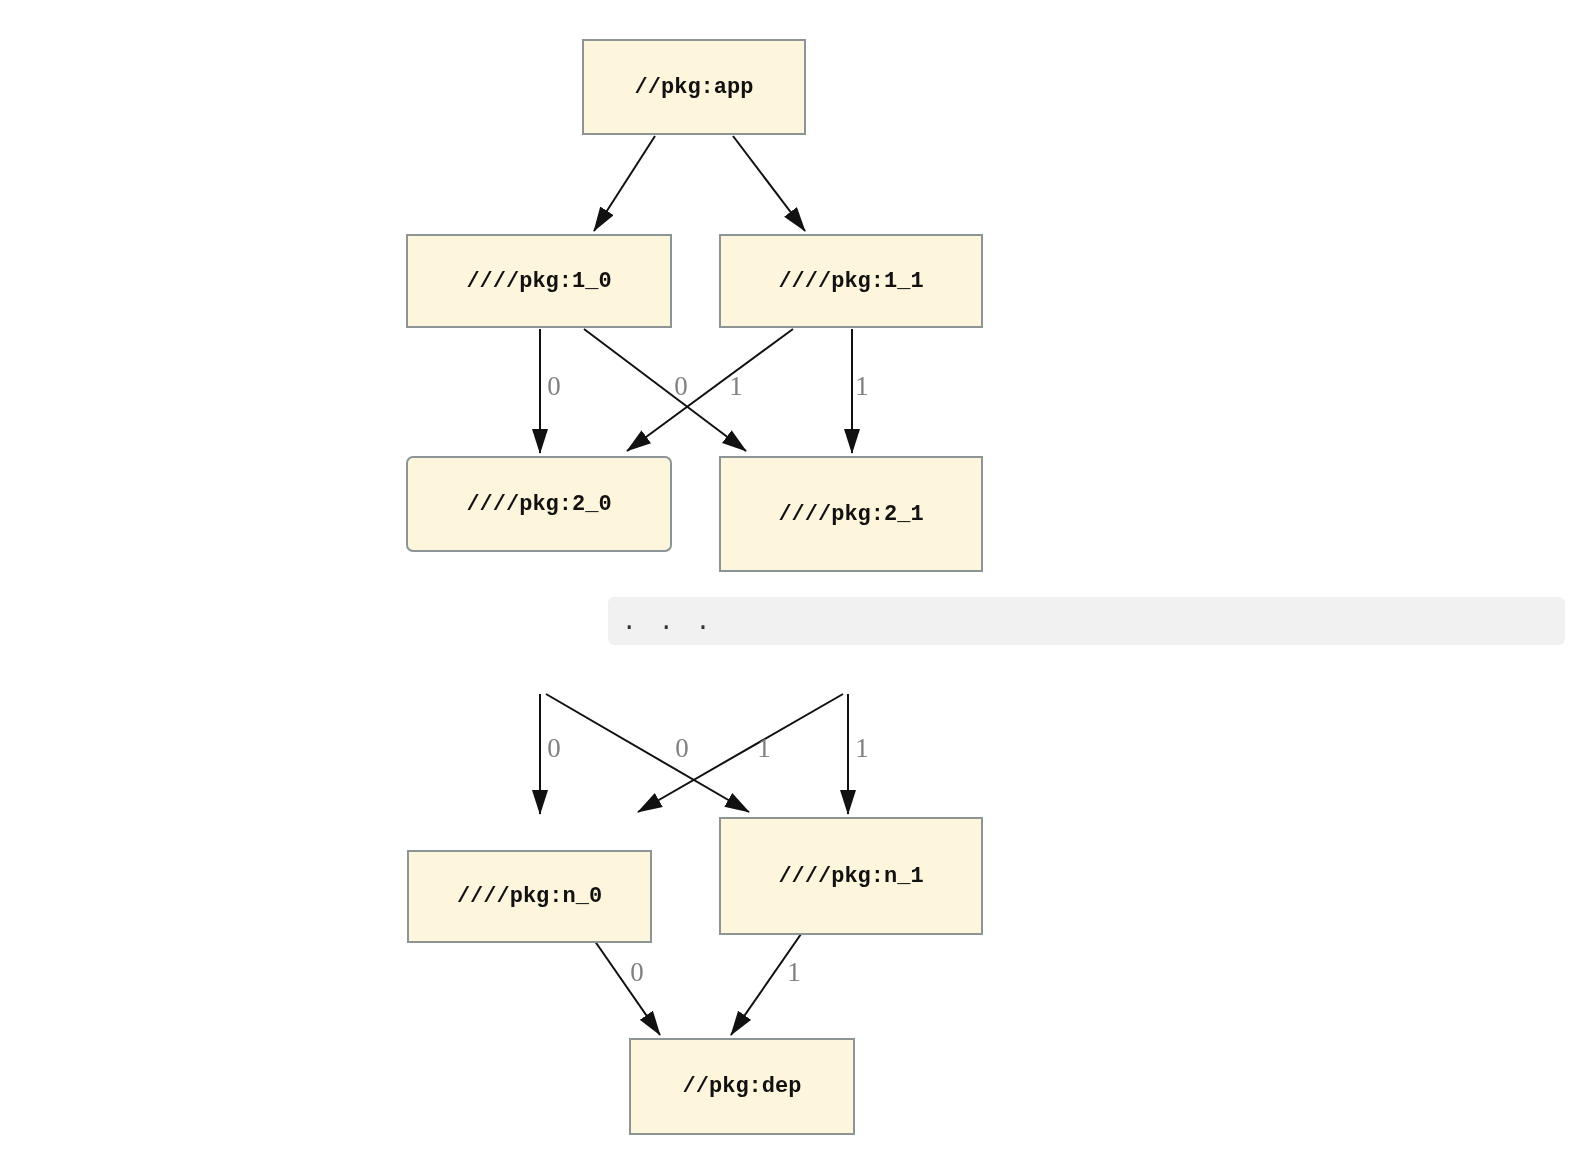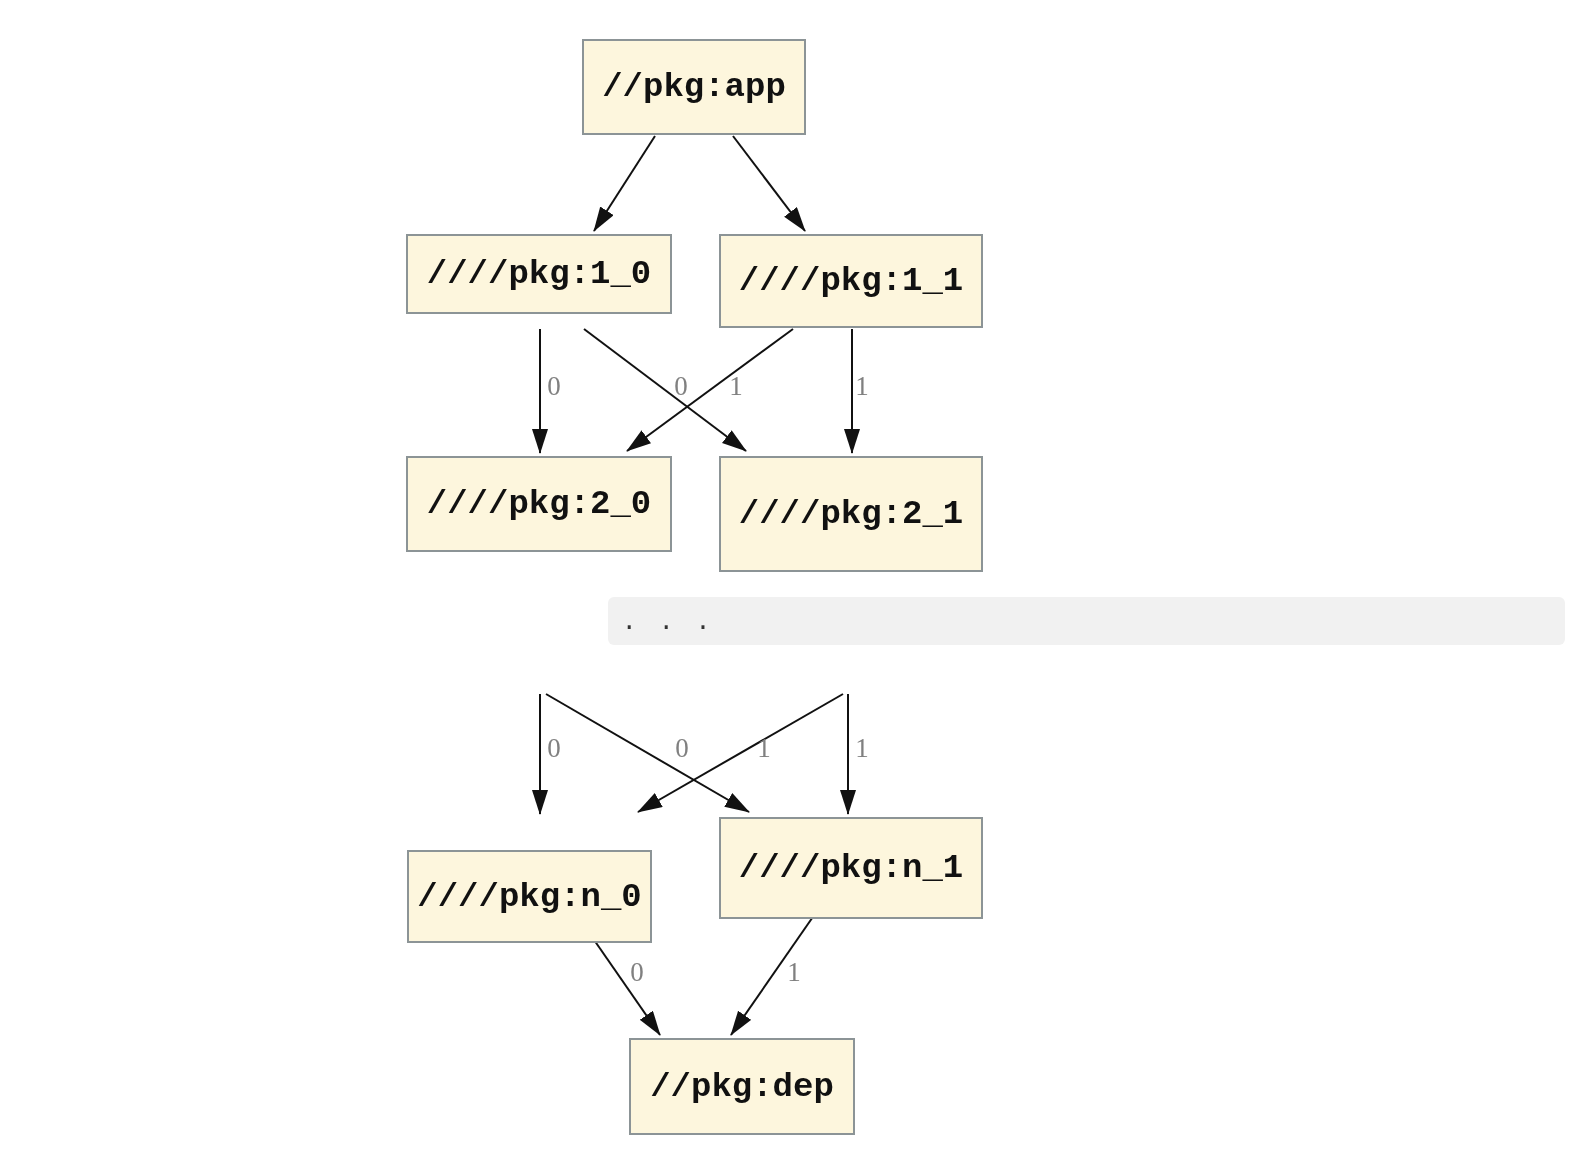--- a/index.html
+++ b/index.html
@@ -41,21 +41,21 @@
   }
   .node {
     position: absolute;
     background: var(--node-fill);
     border: 2px solid var(--node-border);
     display: flex;
     align-items: center;
     justify-content: center;
     font-family: "Liberation Mono", "DejaVu Sans Mono", monospace;
     font-weight: bold;
-    font-size: 34px;
+    font-size: 22px;
     color: #111111;
     white-space: nowrap;
   }
   .edge-label {
     position: absolute;
     transform: translate(-50%, -50%);
     font-family: "Liberation Serif", "DejaVu Serif", serif;
     font-size: 27px;
     color: var(--edge-label-color);
     line-height: 1;
@@ -105,41 +105,41 @@
     <line class="edge" x1="848" y1="694" x2="848" y2="814" marker-end="url(#arrowhead)"></line>
 
     <line class="edge" x1="574" y1="911" x2="660" y2="1035" marker-end="url(#arrowhead)"></line>
     <line class="edge" x1="817" y1="911" x2="731" y2="1035" marker-end="url(#arrowhead)"></line>
   </svg>
 
   <div class="node" style="left:582px; top:39px; width:224px; height:96px;">
     <span>//pkg:app</span>
   </div>
 
-  <div class="node" style="left:406px; top:234px; width:266px; height:80px;">
+  <div class="node" style="left:406px; top:234px; width:266px; height:94px;">
     <span>////pkg:1_0</span>
   </div>
 
   <div class="node" style="left:719px; top:234px; width:264px; height:94px;">
     <span>////pkg:1_1</span>
   </div>
 
-  <div class="node" style="left:406px; top:456px; width:266px; height:96px;">
+  <div class="node" style="left:406px; top:456px; width:266px; height:96px;border-radius:7px;">
     <span>////pkg:2_0</span>
   </div>
 
   <div class="node" style="left:719px; top:456px; width:264px; height:116px;">
     <span>////pkg:2_1</span>
   </div>
 
   <div class="node" style="left:407px; top:850px; width:245px; height:93px;">
     <span>////pkg:n_0</span>
   </div>
 
-  <div class="node" style="left:719px; top:817px; width:264px; height:102px;">
+  <div class="node" style="left:719px; top:817px; width:264px; height:118px;">
     <span>////pkg:n_1</span>
   </div>
 
   <div class="node" style="left:581px; top:1038px; width:226px; height:97px;margin-left:48px;">
     <span>//pkg:dep</span>
   </div>
 
   <div class="ellipsis-bar">
     <span class="ellipsis-text">. . .</span>
   </div>

